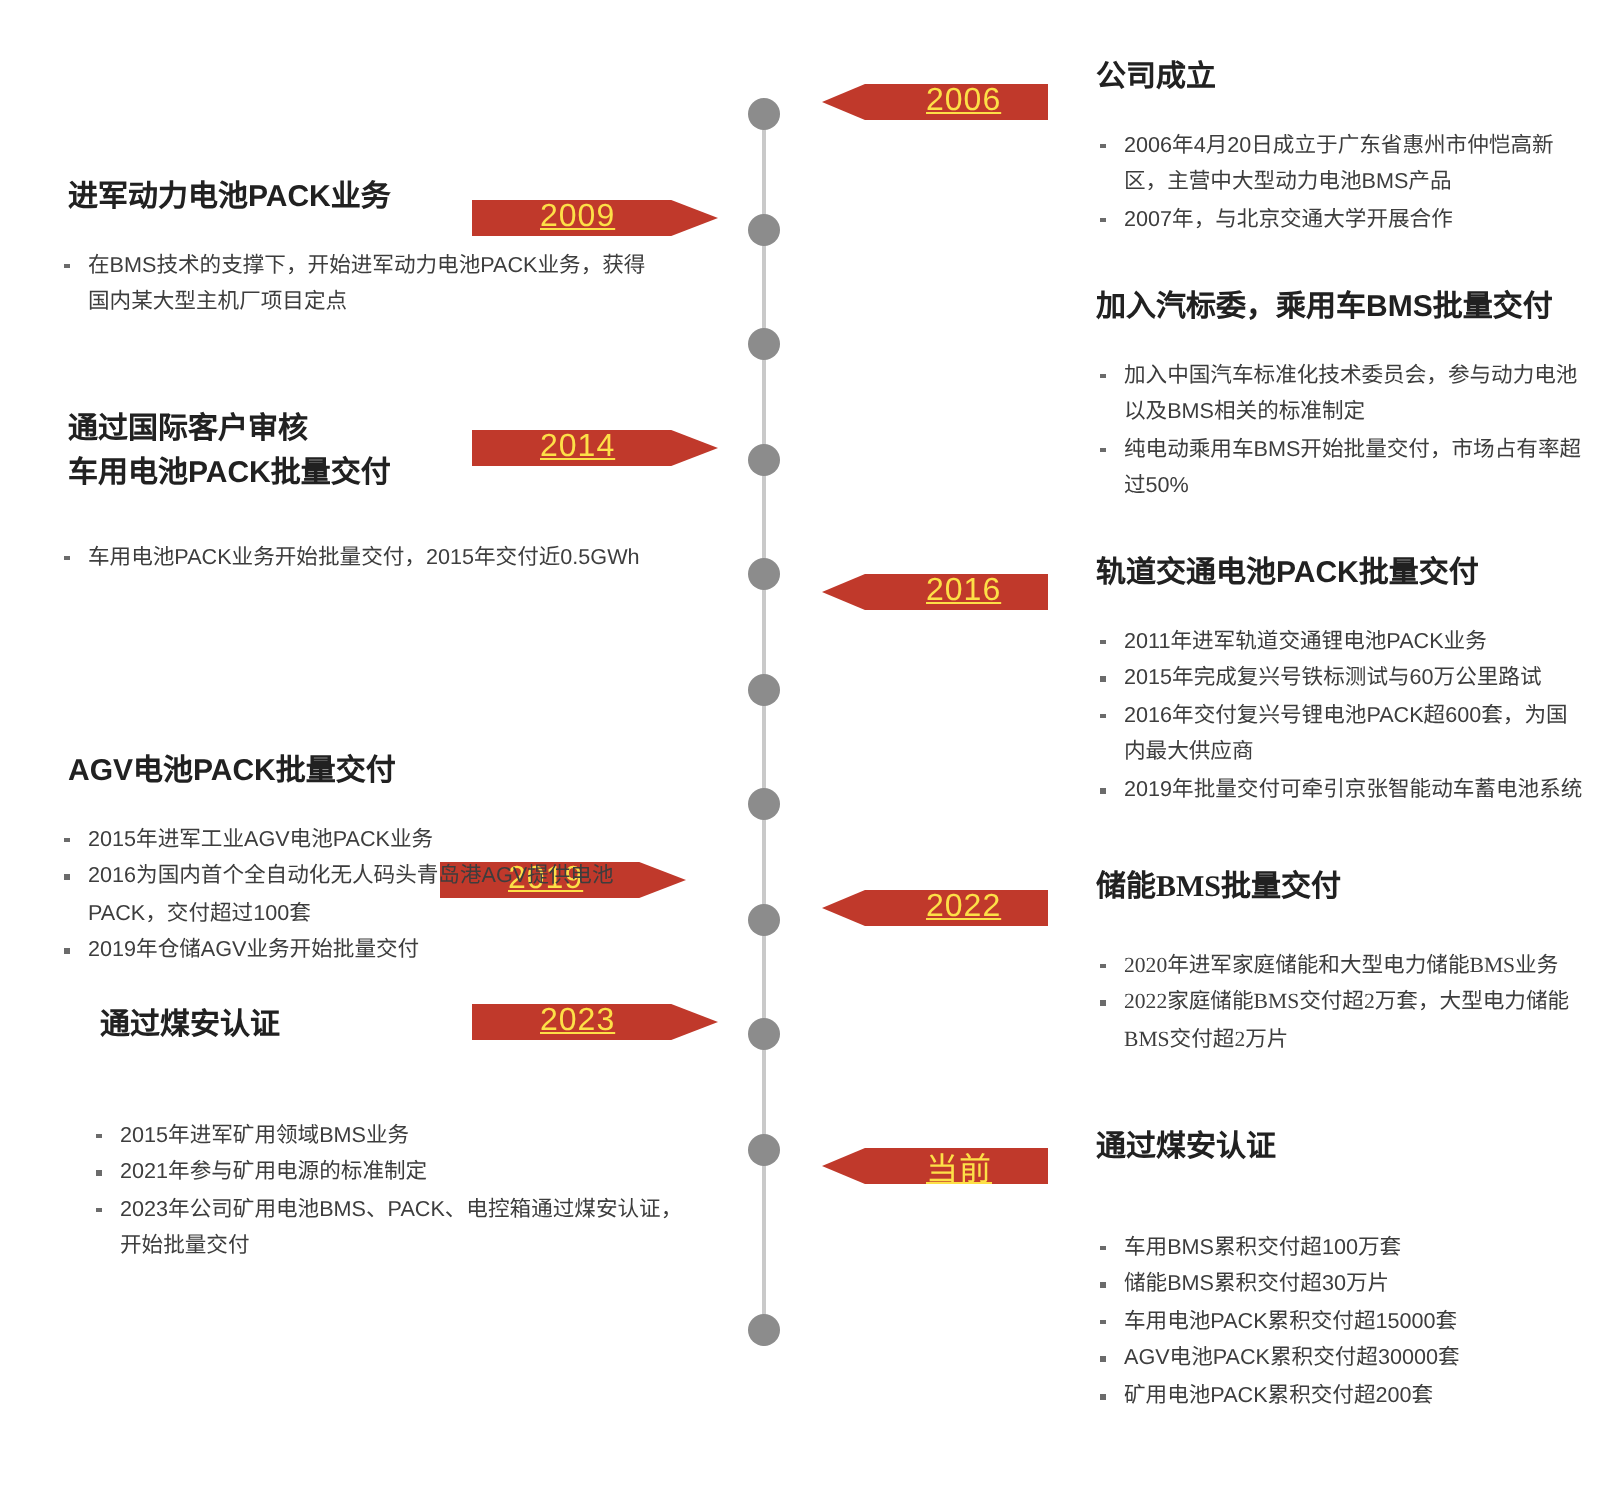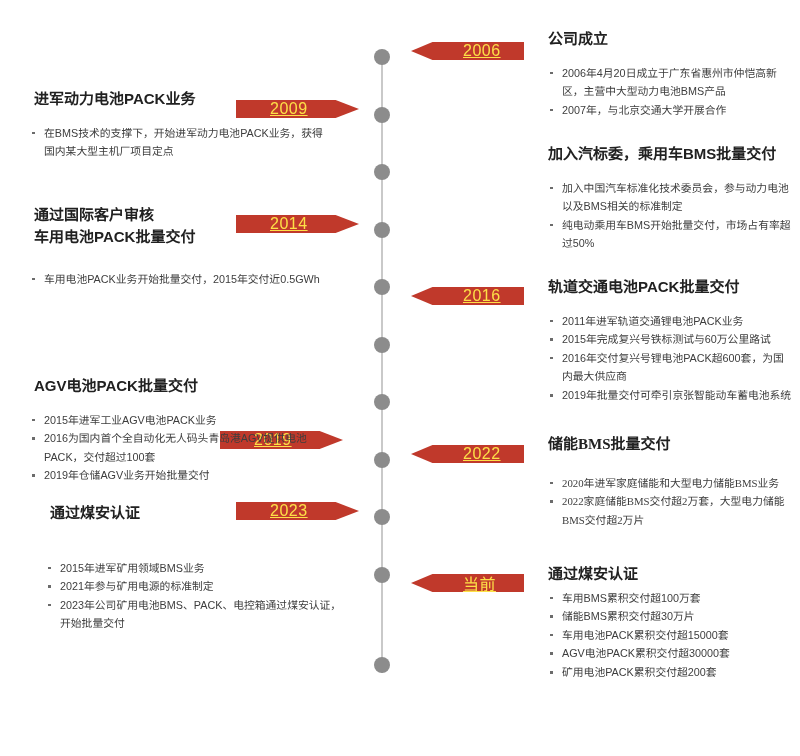--- a/index.html
+++ b/index.html
@@ -200,21 +200,21 @@
   <div class="block right-side" style="top:434px;font-family:Liberation Serif, serif;">
     <div class="block-title">储能BMS批量交付</div>
     <ul class="bullets" style="margin-top:18px;">
         <li>2020年进军家庭储能和大型电力储能BMS业务</li>
         <li>2022家庭储能BMS交付超2万套，大型电力储能BMS交付超2万片</li>
       </ul>
   </div>
 
   <div class="block right-side" style="top:563px;">
     <div class="block-title">通过煤安认证</div>
-    <ul class="bullets" style="margin-top:4px;">
+    <ul class="bullets" style="margin-top:30px;">
         <li>车用BMS累积交付超100万套</li>
         <li>储能BMS累积交付超30万片</li>
         <li>车用电池PACK累积交付超15000套</li>
         <li>AGV电池PACK累积交付超30000套</li>
         <li>矿用电池PACK累积交付超200套</li>
       </ul>
   </div>
 
   <div class="block left-side" style="top:88px;">
     <div class="block-title">进军动力电池PACK业务</div>

